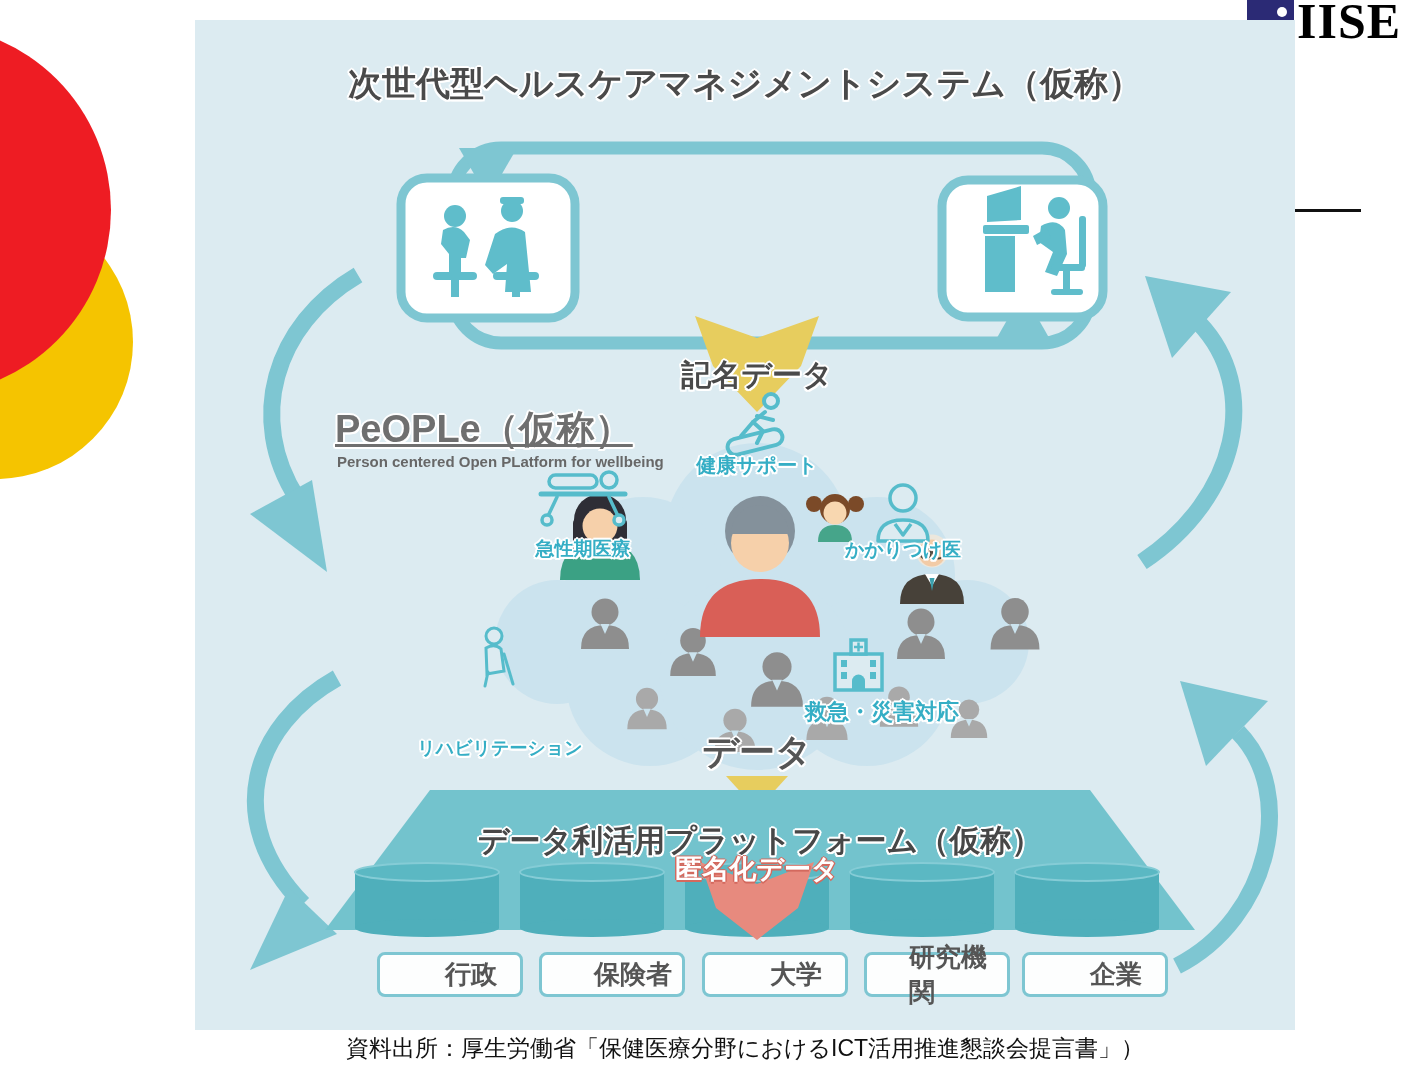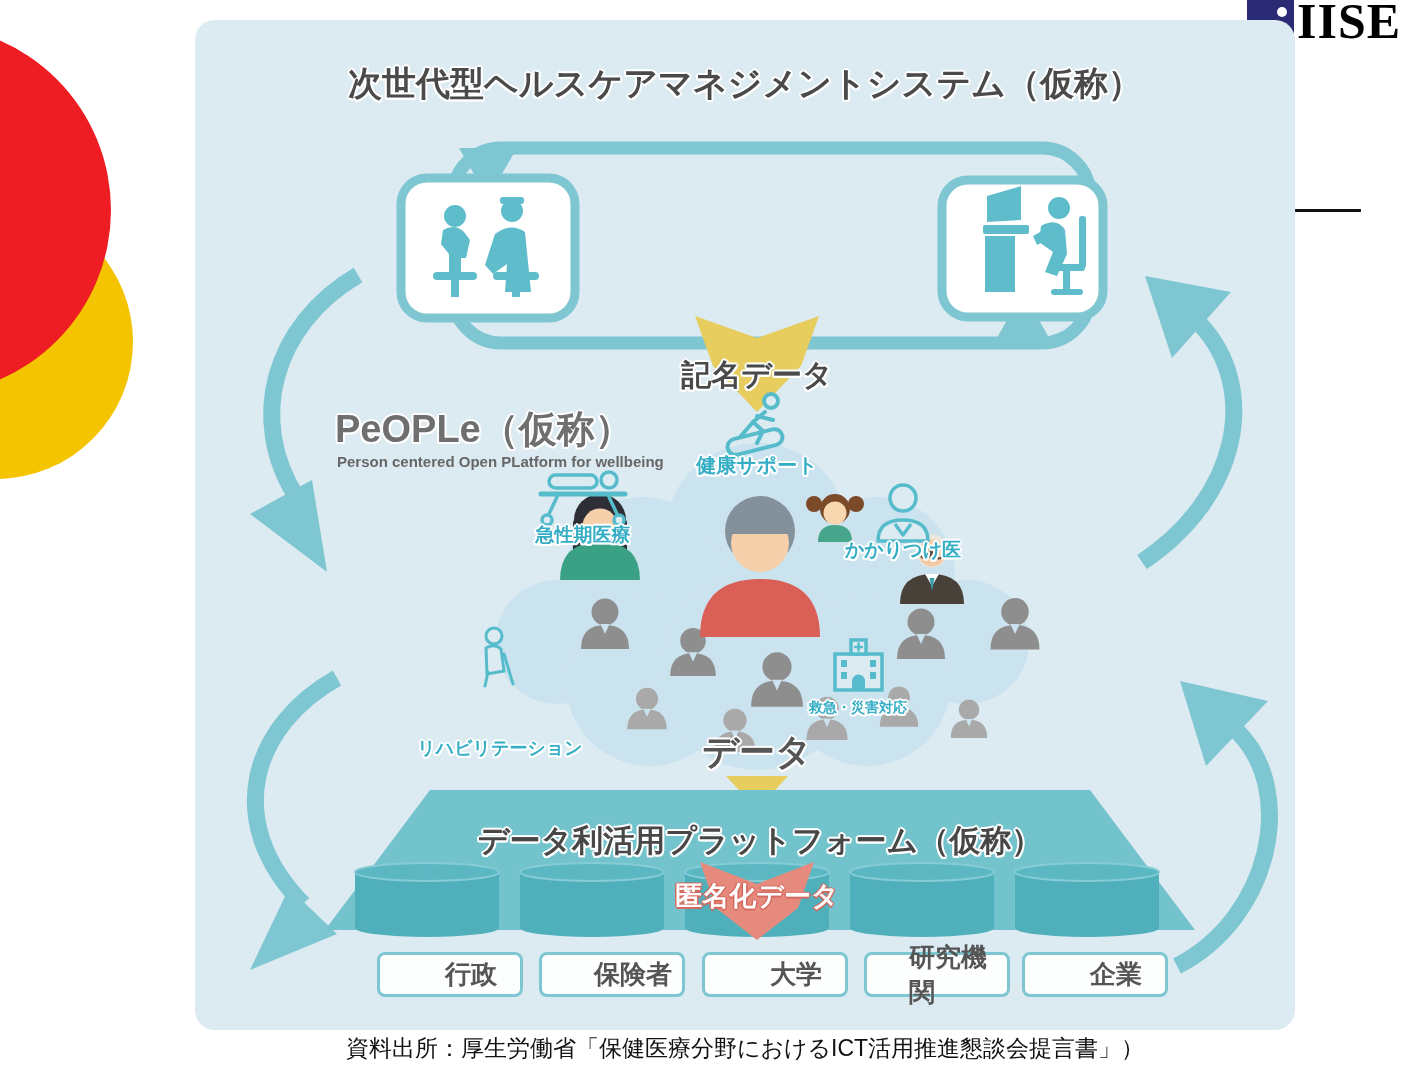--- a/index.html
+++ b/index.html
@@ -10,40 +10,40 @@
   
   .circle{position:absolute;border-radius:50%;}
   
   .logo-mark{position:absolute;left:1247px;top:0;width:47px;height:45px;background:#2b2a75;overflow:hidden;}
   .logo-mark .moon{position:absolute;left:-14px;bottom:-20px;width:54px;height:42px;border-radius:50%;background:#fff;}
   .logo-mark .dot{position:absolute;right:7px;top:7px;width:10px;height:10px;border-radius:50%;background:#fff;}
   .logo-text{position:absolute;left:1297px;top:-8px;font-family:"Liberation Serif","DejaVu Serif",serif;
     font-weight:bold;font-size:50px;color:#000;letter-spacing:1px;}
   .deco-line{position:absolute;left:1293px;top:209px;width:68px;height:3px;background:#111;}
   
-  .panel{position:absolute;left:195px;top:20px;width:1100px;height:1010px;background:#dcebf1;border-radius:20px;}
+  .panel{position:absolute;left:195px;top:20px;width:1100px;height:1010px;background:#dcebf1;}
   .panel svg{position:absolute;left:0;top:0;}
   
   .t{position:absolute;text-align:center;color:#4d4d4d;line-height:1.15;}
   .ow{text-shadow:2px 0 0 #fff,-2px 0 0 #fff,0 2px 0 #fff,0 -2px 0 #fff,
       1.5px 1.5px 0 #fff,-1.5px 1.5px 0 #fff,1.5px -1.5px 0 #fff,-1.5px -1.5px 0 #fff;}
   .title{left:0;right:0;top:44px;font-size:34px;font-weight:bold;color:#4a4a4a;}
   .loop-label{left:365px;width:400px;top:200px;font-size:38px;font-weight:bold;color:#555;}
   .named-data{left:432px;width:260px;top:338px;font-size:30px;font-weight:bold;color:#4a4a4a;}
-  .people-name{left:140px;width:320px;top:388px;text-align:left;font-size:38px;color:#6f6f6f;font-weight:bold;}
+  .people-name{left:140px;width:320px;top:388px;text-align:left;font-size:38px;color:#6f6f6f;font-weight:bold;text-decoration:underline;}
   .people-sub{left:142px;width:360px;top:433px;text-align:left;font-size:15px;color:#676767;font-weight:bold;}
   .svc{font-weight:bold;color:#35aec5;}
   .svc0{left:462px;width:200px;top:434px;font-size:20px;}
-  .svc1{left:288px;width:200px;top:504px;font-size:19px;}
+  .svc1{left:288px;width:200px;top:518px;font-size:19px;}
   .svc2{left:608px;width:200px;top:519px;font-size:19px;}
   .svc3{left:182px;width:246px;top:671px;font-size:18px;margin-top:47px;}
-  .svc4{left:540px;width:246px;top:679px;font-size:14px;}
+  .svc4{left:564px;width:246px;top:679px;font-size:22px;}
   .data-label{left:462px;width:200px;top:711px;font-size:36px;font-weight:bold;color:#555;}
   .platform-title{left:215px;width:700px;top:803px;font-size:31px;font-weight:bold;color:#474747;}
-  .anon-label{left:442px;width:240px;top:861px;font-size:27px;font-weight:bold;color:#fff;
+  .anon-label{left:442px;width:240px;top:834px;font-size:27px;font-weight:bold;color:#fff;
     text-shadow:1.5px 0 0 #d4695e,-1.5px 0 0 #d4695e,0 1.5px 0 #d4695e,0 -1.5px 0 #d4695e;}
   .consumer{position:absolute;top:932px;width:146px;height:45px;background:#fdfefe;
     border:3px solid #7ec6d2;border-radius:8px;box-sizing:border-box;
     display:flex;align-items:center;justify-content:center;
     font-size:26px;color:#555;font-weight:bold;padding-left:42px;}
   .caption{position:absolute;left:195px;width:1100px;top:1033px;text-align:center;
     font-size:23px;color:#111;}
 </style>
 </head>
 <body>

